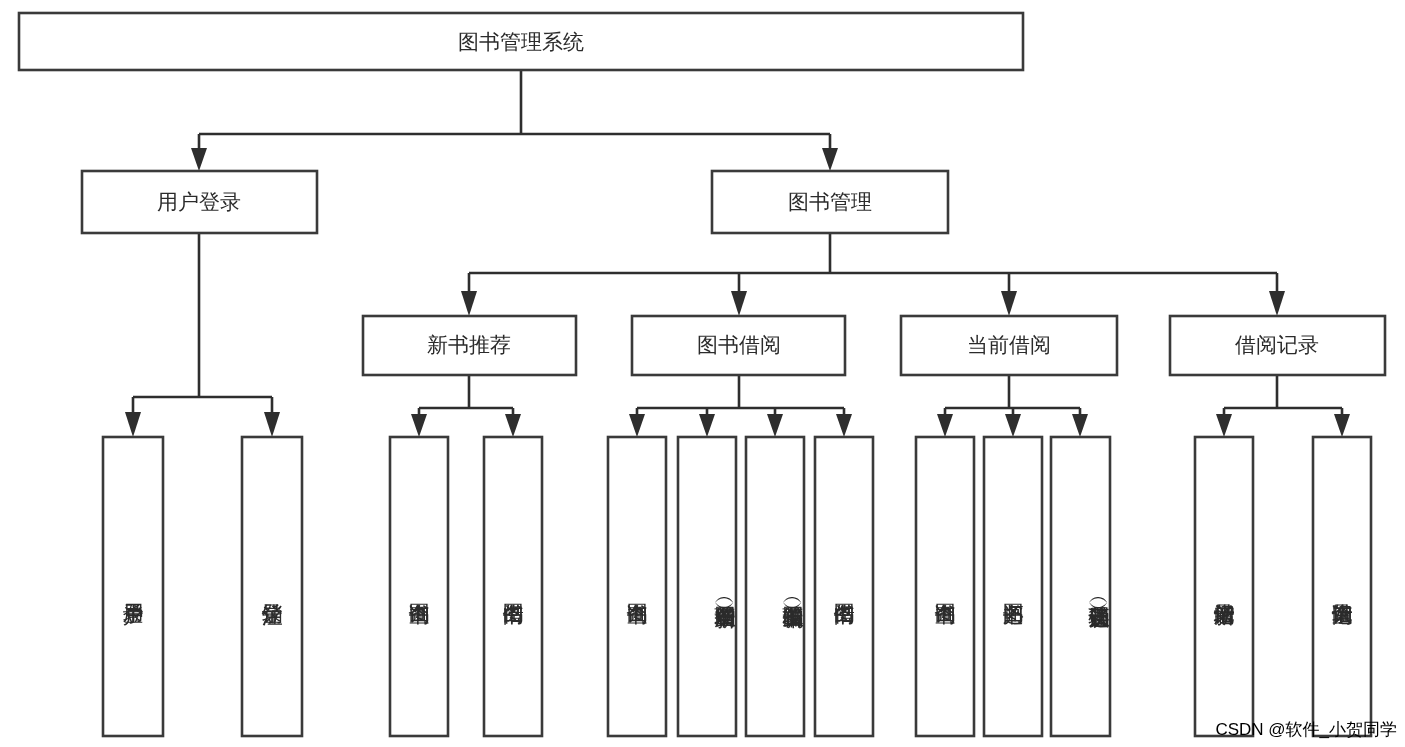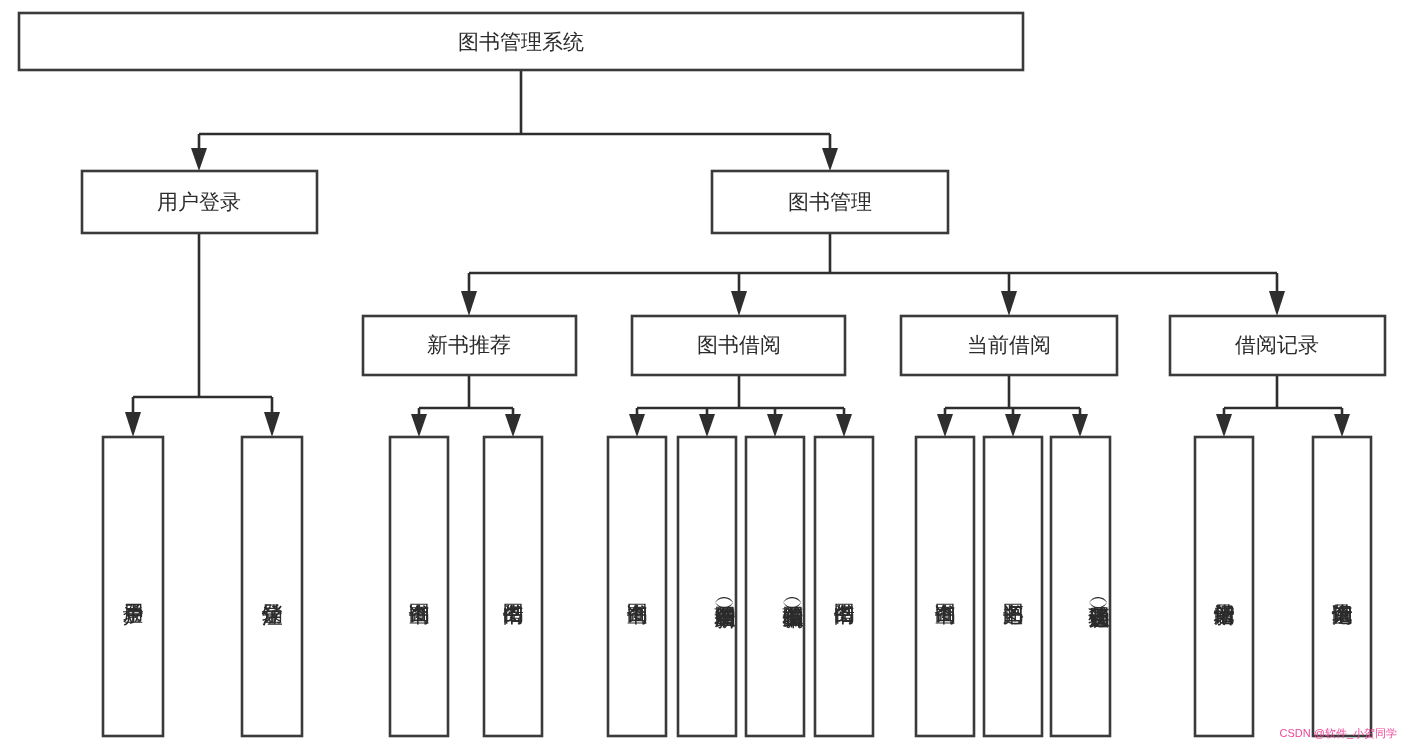--- a/index.html
+++ b/index.html
@@ -60,22 +60,22 @@
     text-orientation: upright;
     white-space: nowrap;
     letter-spacing: 0px;
     pointer-events: none;
   }
   #watermark {
     position: absolute;
     right: 8px;
     bottom: 6px;
     font-family: "Liberation Sans", "DejaVu Sans", sans-serif;
-    font-size: 11px;
-    color: #ec4899;
+    font-size: 17px;
+    color: #000000;
     white-space: nowrap;
     user-select: none;
   }
 </style>
 </head>
 <body>
 
 <div id="diagram-root">
 
   <svg id="diagram-svg" viewBox="0 0 1405 747">

